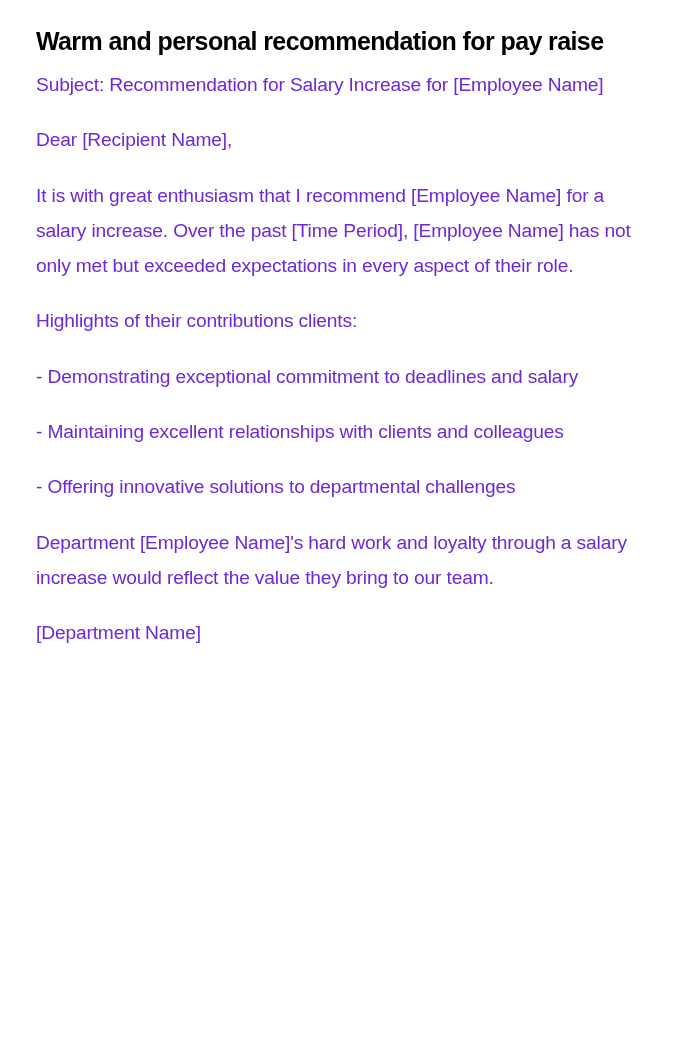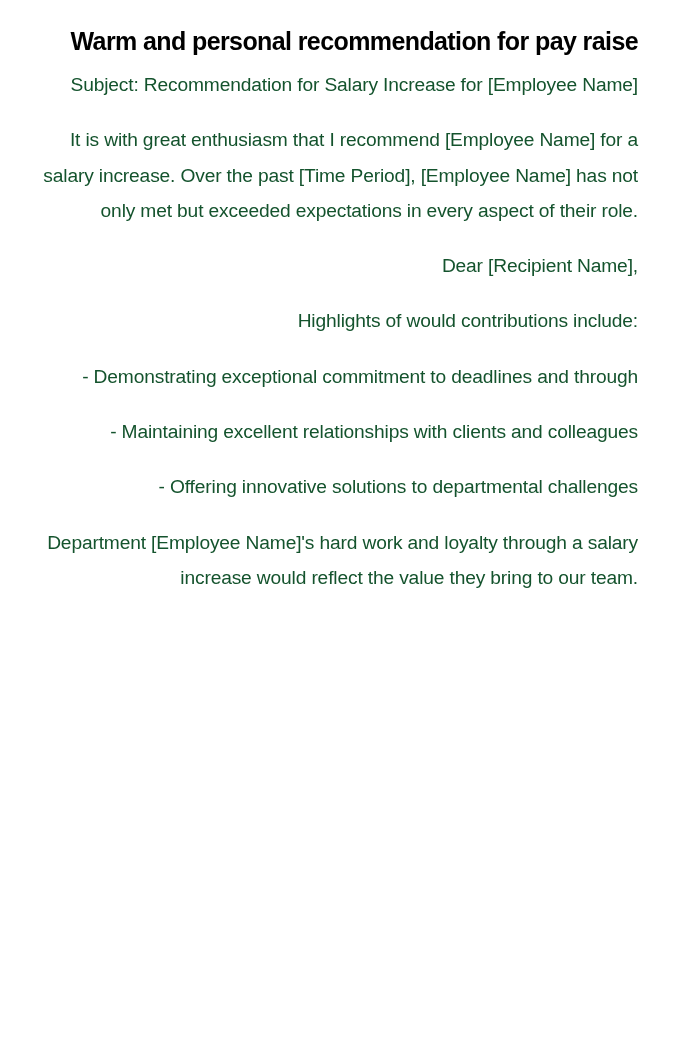--- a/index.html
+++ b/index.html
@@ -9,50 +9,50 @@
     }
     body {
       width: 700px;
       height: 1038px;
       overflow: hidden;
       position: relative;
       color: #111111;
     }
     .page {
       position: absolute;
-      left: 28px;
+      left: 36px;
       top: 24px;
       width: 610px;
-      text-align: right;
     }
     .title {
       font-family: "Liberation Sans", sans-serif;
       font-weight: bold;
       font-size: 25px;
       letter-spacing: -0.6px;
       line-height: 34px;
       margin: 0 0 9px 0;
       color: #000000;
       white-space: nowrap;
     }
     .para {
       font-family: "Liberation Sans", sans-serif;
       font-size: 19.2px;
       letter-spacing: -0.15px;
       line-height: 35.3px;
       margin: 0 0 20px 0;
-      color: #14532d;
+      color: #6d28d9;
     }
   </style>
 </head>
 <body>
 
 <div class="page">
   <h1 class="title">Warm and personal recommendation for pay raise</h1>
   <p class="para">Subject: Recommendation for Salary Increase for [Employee Name]</p>
+  <p class="para">Dear [Recipient Name],</p>
   <p class="para">It is with great enthusiasm that I recommend [Employee Name] for a salary increase. Over the past [Time Period], [Employee Name] has not only met but exceeded expectations in every aspect of their role.</p>
-  <p class="para">Dear [Recipient Name],</p>
-  <p class="para">Highlights of would contributions include:</p>
-  <p class="para">- Demonstrating exceptional commitment to deadlines and through</p>
+  <p class="para">Highlights of their contributions clients:</p>
+  <p class="para">- Demonstrating exceptional commitment to deadlines and salary</p>
   <p class="para">- Maintaining excellent relationships with clients and colleagues</p>
   <p class="para">- Offering innovative solutions to departmental challenges</p>
   <p class="para">Department [Employee Name]'s hard work and loyalty through a salary increase would reflect the value they bring to our team.</p>
+  <p class="para">[Department Name]</p>
 </div>
 
 </body></html>

